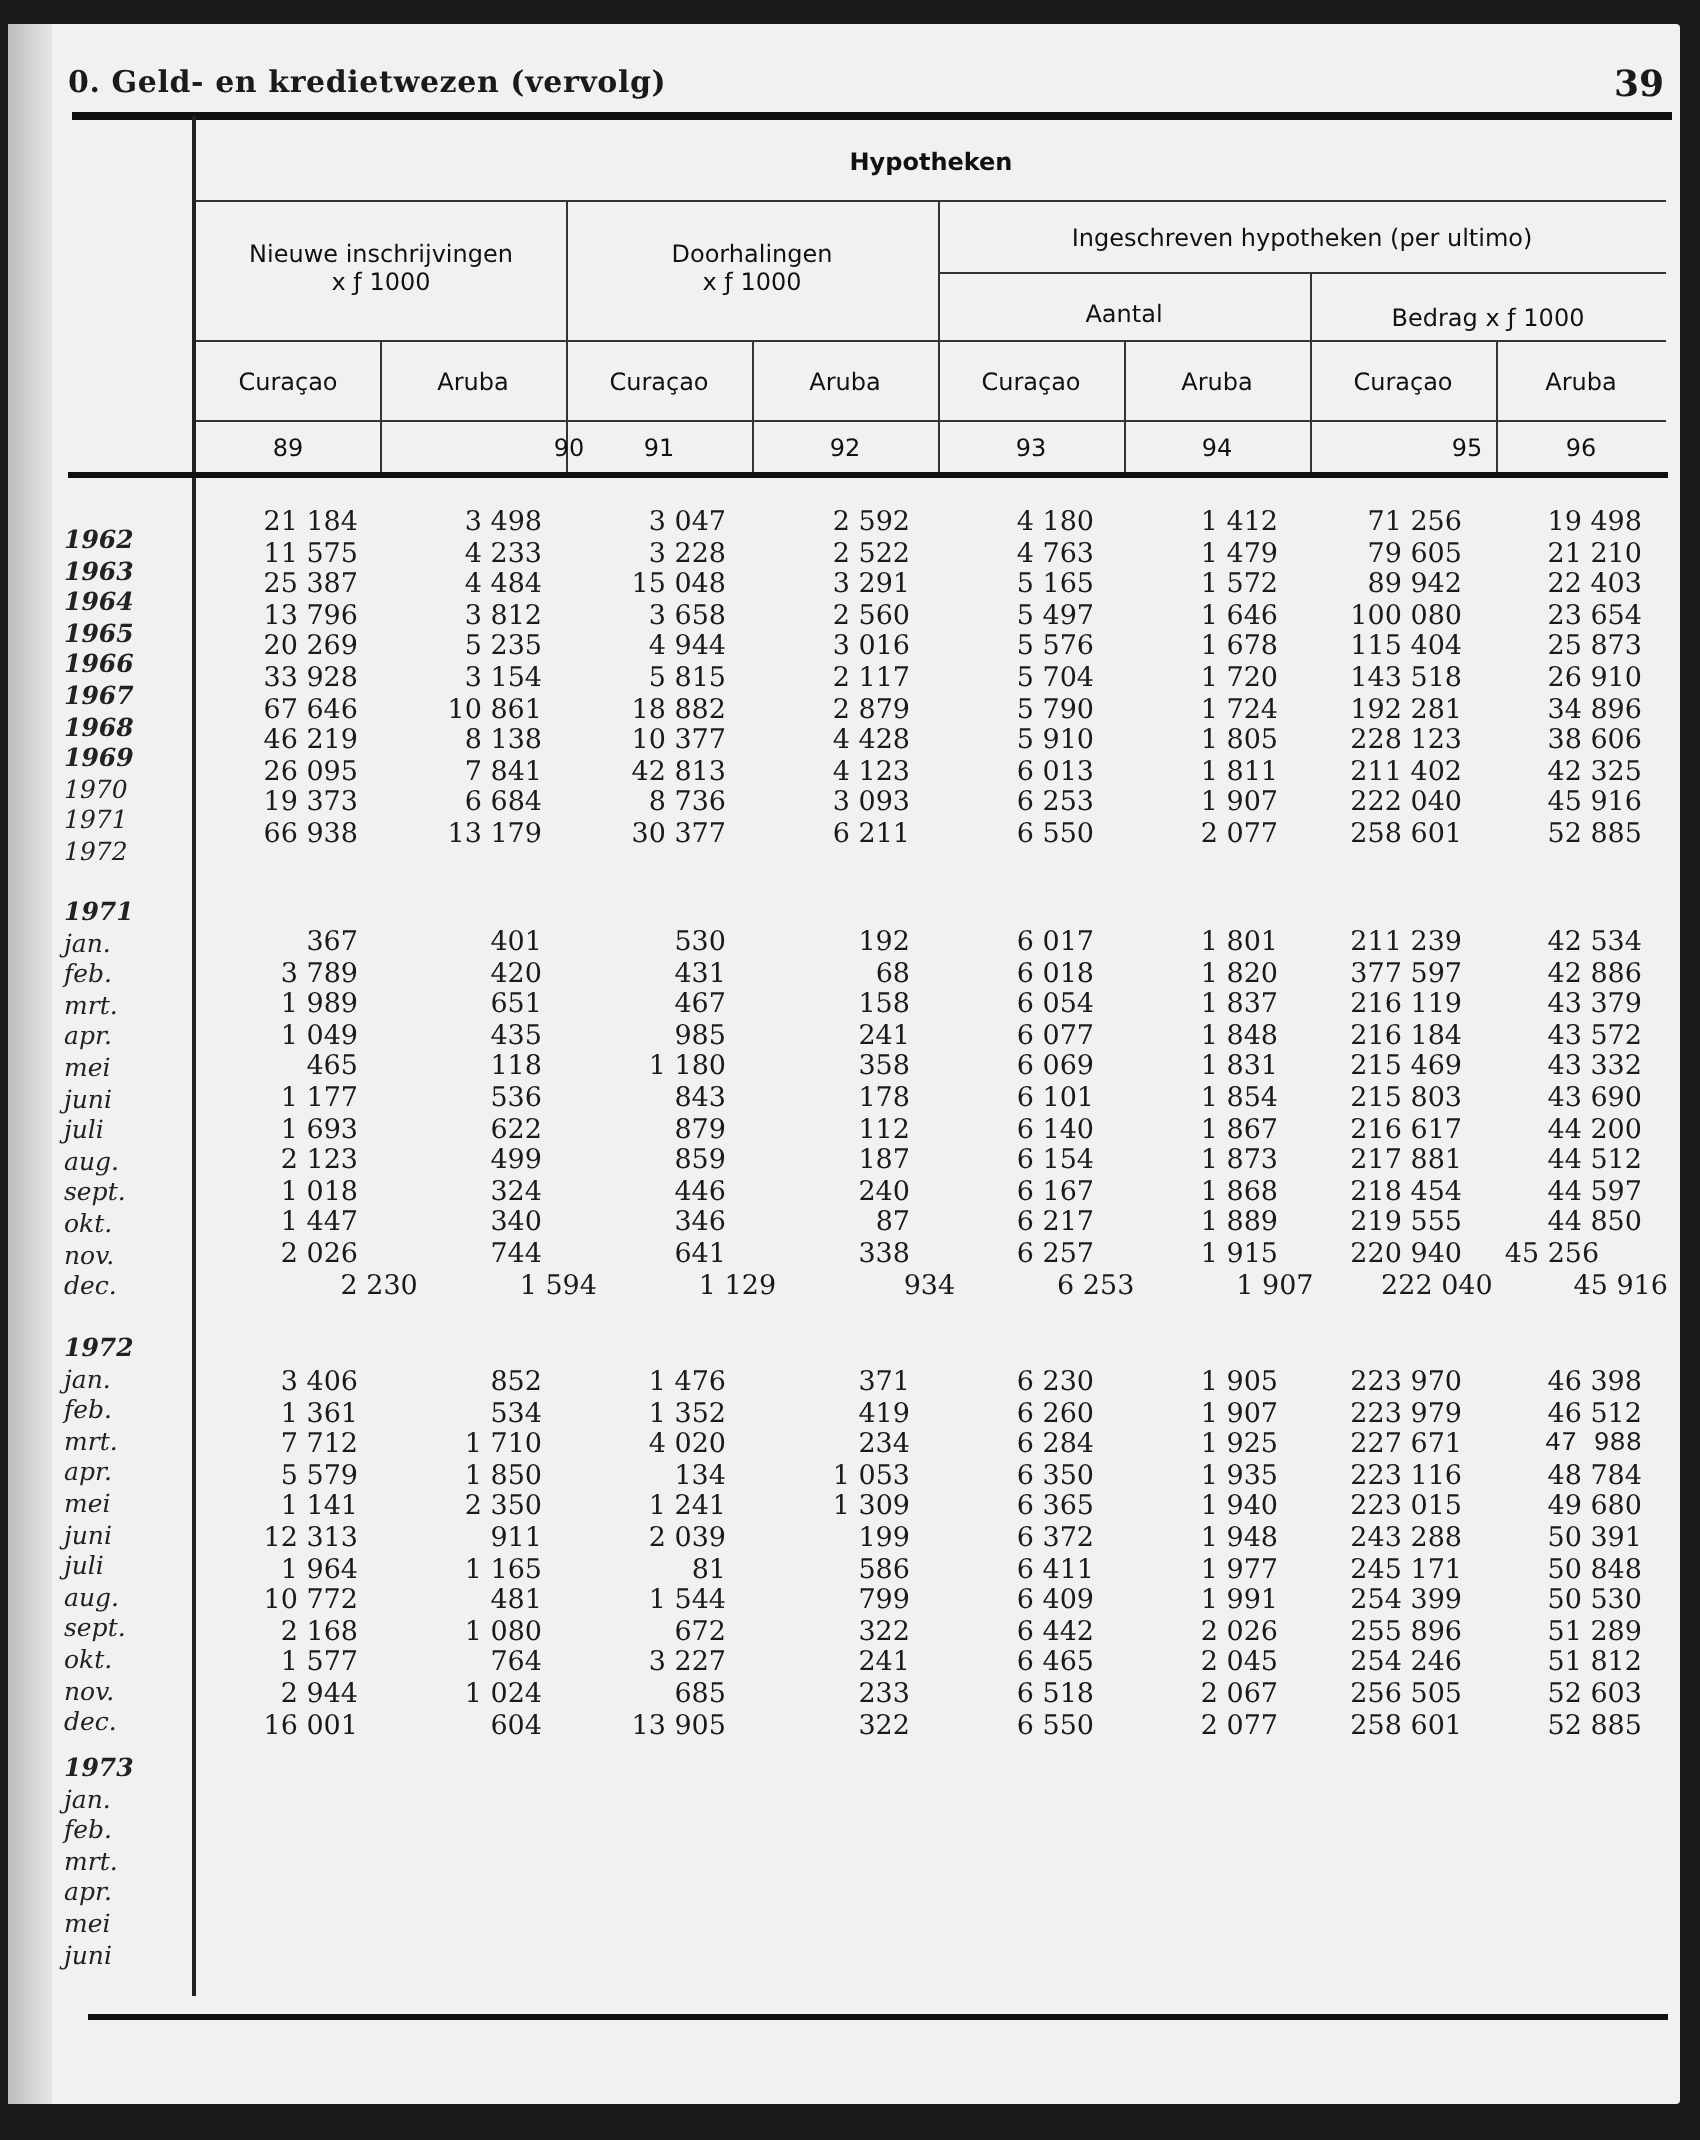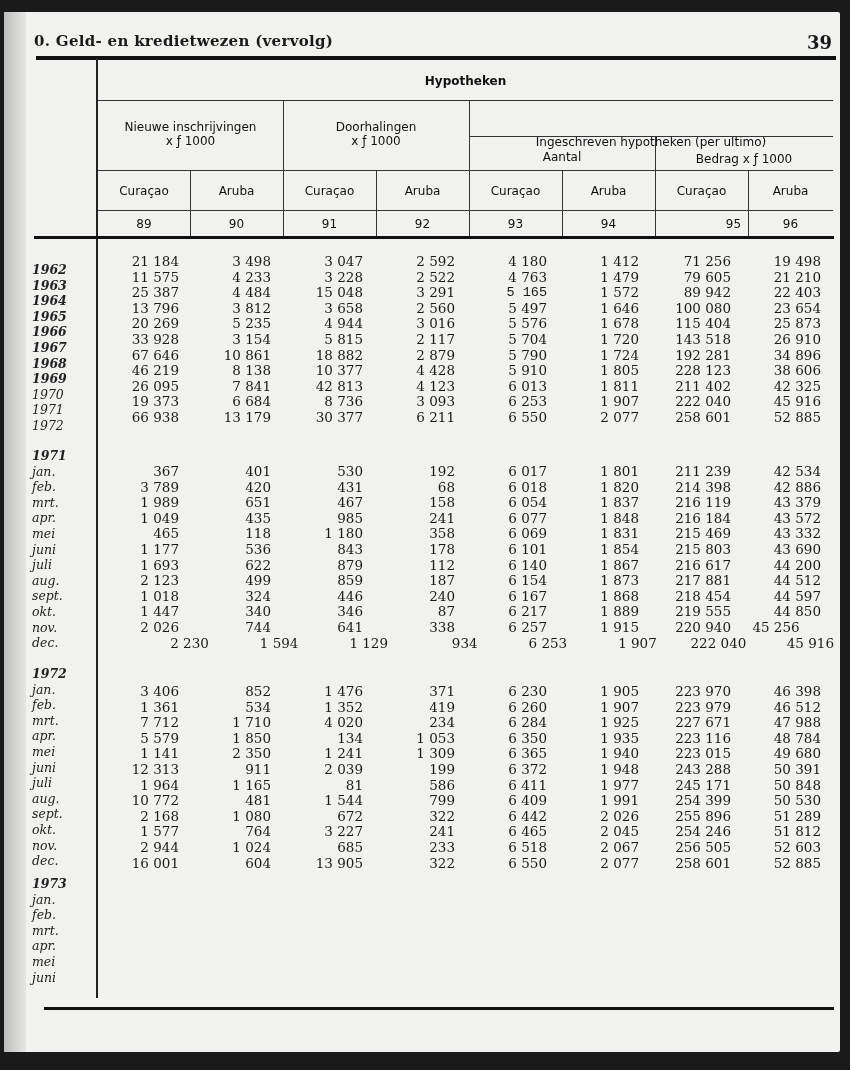--- a/index.html
+++ b/index.html
@@ -37,21 +37,21 @@
   <div class="hdr" style="left:94px;top:108px;width:185px;">
     <div>Nieuwe inschrijvingen</div>
     <div>x ƒ 1000</div>
   </div>
   <div class="vline" style="left:279px;top:88px;height:136px;"></div>
   <div class="hdr" style="left:279px;top:108px;width:186px;">
     <div>Doorhalingen</div>
     <div>x ƒ 1000</div>
   </div>
   <div class="vline" style="left:465px;top:88px;height:136px;"></div>
-  <div class="hdr" style="left:465px;top:123px;width:364px;text-align:center;">Ingeschreven hypotheken (per ultimo)</div>
+  <div class="hdr" style="left:465px;top:100px;width:364px;text-align:center;">Ingeschreven hypotheken (per ultimo)</div>
   <div class="hline" style="left:465px;top:124px;width:364px;"></div>
   <div class="hdr" style="left:465px;top:138px;width:186px;">Aantal</div>
   <div class="vline" style="left:651px;top:124px;height:100px;"></div>
   <div class="hdr" style="left:651px;top:140px;width:178px;">Bedrag x ƒ 1000</div>
   <div class="hline" style="left:94px;top:158px;width:735px;"></div>
 
   <div class="hdr" style="left:94px;top:172px;width:92px;">Curaçao</div>
   <div class="vline" style="left:186px;top:158px;height:66px;"></div>
   <div class="hdr" style="left:186px;top:172px;width:93px;">Aruba</div>
   <div class="hdr" style="left:279px;top:172px;width:93px;">Curaçao</div>
@@ -59,21 +59,21 @@
   <div class="hdr" style="left:372px;top:172px;width:93px;">Aruba</div>
   <div class="hdr" style="left:465px;top:172px;width:93px;">Curaçao</div>
   <div class="vline" style="left:558px;top:158px;height:66px;"></div>
   <div class="hdr" style="left:558px;top:172px;width:93px;">Aruba</div>
   <div class="hdr" style="left:651px;top:172px;width:93px;">Curaçao</div>
   <div class="vline" style="left:744px;top:158px;height:66px;"></div>
   <div class="hdr" style="left:744px;top:172px;width:85px;">Aruba</div>
   <div class="hline" style="left:94px;top:198px;width:735px;"></div>
 
   <div class="hdr" style="left:94px;top:205px;width:92px;">89</div>
-  <div class="hdr" style="left:186px;top:205px;width:93px;">90</div>
+  <div class="hdr" style="left:186px;top:205px;width:93px;padding-left:48px;">90</div>
   <div class="hdr" style="left:279px;top:205px;width:93px;">91</div>
   <div class="hdr" style="left:372px;top:205px;width:93px;">92</div>
   <div class="hdr" style="left:465px;top:205px;width:93px;">93</div>
   <div class="hdr" style="left:558px;top:205px;width:93px;">94</div>
   <div class="hdr" style="left:683px;top:205px;width:93px;">95</div>
   <div class="hdr" style="left:744px;top:205px;width:85px;">96</div>
   <div class="hline thick" style="left:30px;top:224px;width:800px;"></div>
 
   <div id="stub-annual"></div>
   <div id="data-annual" class="datablock" style="top:242px;">
@@ -95,21 +95,21 @@
         <span style="width: 92px;">4 763</span>
         <span style="width: 92px;">1 479</span>
         <span style="width: 92px;">79 605</span>
         <span style="width: 90px;">21 210</span>
       </div>
       <div class="drow">
         <span style="width: 80px;">25 387</span>
         <span style="width: 92px;">4 484</span>
         <span style="width: 92px;">15 048</span>
         <span style="width: 92px;">3 291</span>
-        <span style="width: 92px; font-family: Liberation Mono, monospace;">5 165</span>
+        <span style="width: 92px;">5 165</span>
         <span style="width: 92px;">1 572</span>
         <span style="width: 92px;">89 942</span>
         <span style="width: 90px;">22 403</span>
       </div>
       <div class="drow">
         <span style="width: 80px;">13 796</span>
         <span style="width: 92px;">3 812</span>
         <span style="width: 92px;">3 658</span>
         <span style="width: 92px;">2 560</span>
         <span style="width: 92px;">5 497</span>
@@ -200,21 +200,21 @@
         <span style="width: 92px;">211 239</span>
         <span style="width: 90px;">42 534</span>
       </div>
       <div class="drow">
         <span style="width: 80px;">3 789</span>
         <span style="width: 92px;">420</span>
         <span style="width: 92px;">431</span>
         <span style="width: 92px;">68</span>
         <span style="width: 92px;">6 018</span>
         <span style="width: 92px;">1 820</span>
-        <span style="width: 92px;">214 398</span>
+        <span style="width: 92px;">377 597</span>
         <span style="width: 90px;">42 886</span>
       </div>
       <div class="drow">
         <span style="width: 80px;">1 989</span>
         <span style="width: 92px;">651</span>
         <span style="width: 92px;">467</span>
         <span style="width: 92px;">158</span>
         <span style="width: 92px;">6 054</span>
         <span style="width: 92px;">1 837</span>
         <span style="width: 92px;">216 119</span>
@@ -334,21 +334,21 @@
         <span style="width: 90px;">46 512</span>
       </div>
       <div class="drow">
         <span style="width: 80px;">7 712</span>
         <span style="width: 92px;">1 710</span>
         <span style="width: 92px;">4 020</span>
         <span style="width: 92px;">234</span>
         <span style="width: 92px;">6 284</span>
         <span style="width: 92px;">1 925</span>
         <span style="width: 92px;">227 671</span>
-        <span style="width: 90px;">47 988</span>
+        <span style="width: 90px; font-family: Liberation Mono, monospace;">47 988</span>
       </div>
       <div class="drow">
         <span style="width: 80px;">5 579</span>
         <span style="width: 92px;">1 850</span>
         <span style="width: 92px;">134</span>
         <span style="width: 92px;">1 053</span>
         <span style="width: 92px;">6 350</span>
         <span style="width: 92px;">1 935</span>
         <span style="width: 92px;">223 116</span>
         <span style="width: 90px;">48 784</span>

